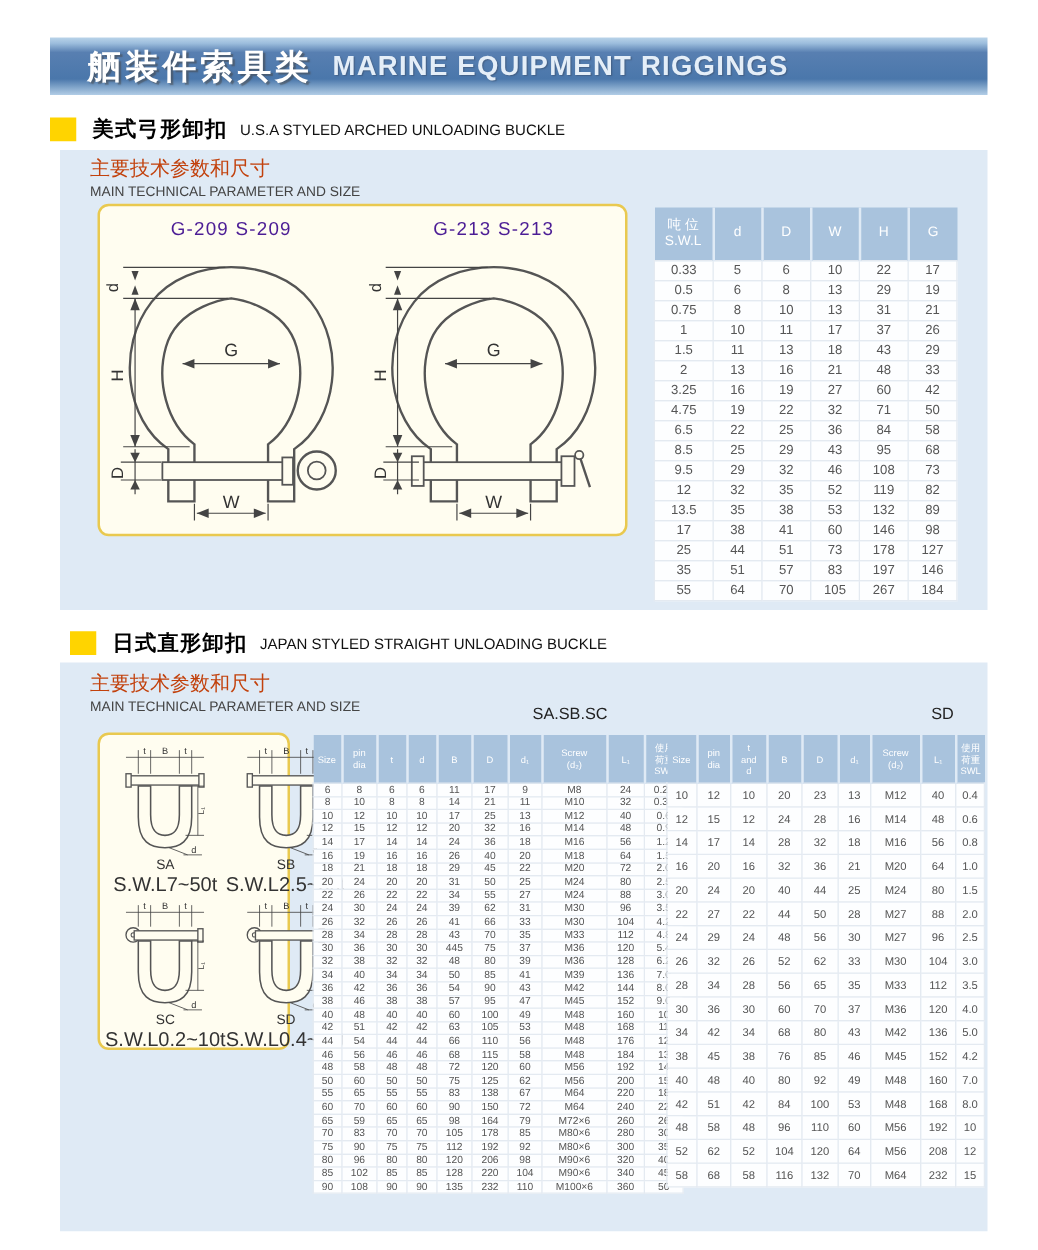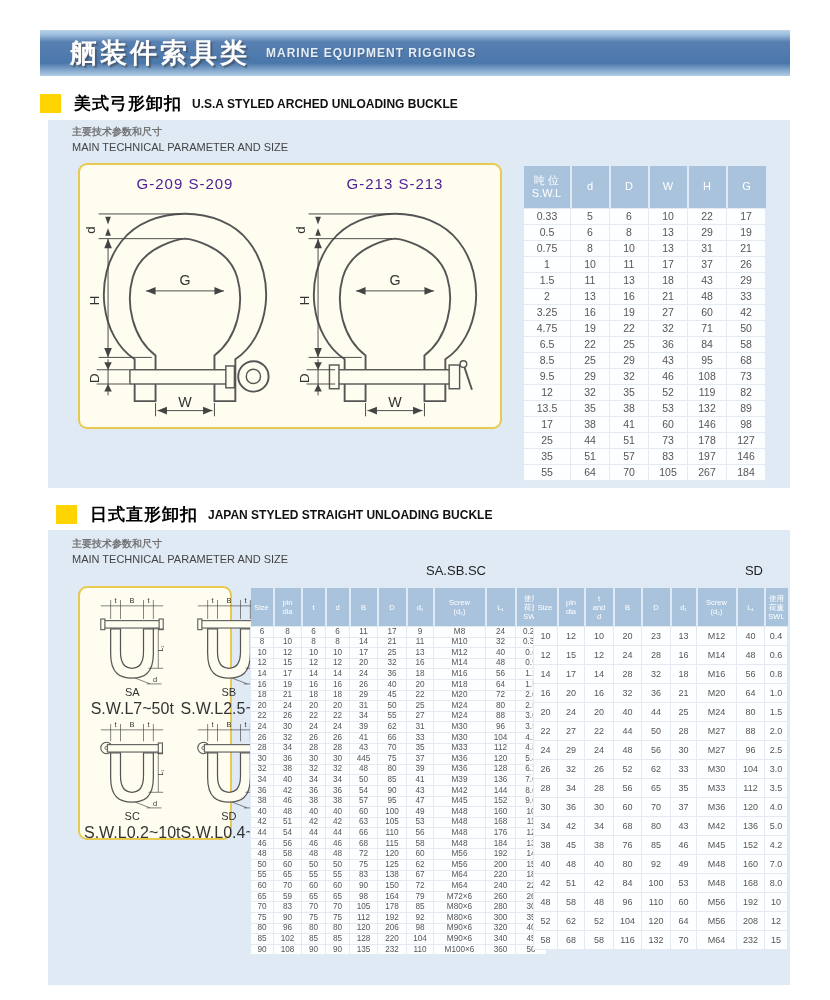--- a/index.html
+++ b/index.html
@@ -5,32 +5,32 @@
   html,body{margin:0;padding:0;background:#fff;}
   .page{position:relative;width:830px;height:1000px;background:#fff;overflow:hidden;
         font-family:"Liberation Sans","DejaVu Sans",sans-serif;color:#333;}
   .abs{position:absolute;}
 
   
   .banner{left:40px;top:30px;width:750px;height:46px;display:flex;align-items:center;
     background:linear-gradient(180deg,#b9d3e9 0%,#9dbedd 10%,#587fb1 26%,#4a77ab 72%,#86a9cd 88%,#b2cde6 100%);}
   .banner-zh{margin-left:30px;font-size:27px;font-weight:bold;color:#fff;letter-spacing:3px;
     text-shadow:2px 2px 1px rgba(70,70,70,.55);}
-  .banner-en{margin-left:16px;font-size:12px;font-weight:bold;color:#e4eef8;letter-spacing:1px;
+  .banner-en{margin-left:16px;font-size:22px;font-weight:bold;color:#e4eef8;letter-spacing:1px;
     text-shadow:1px 1px 1px rgba(60,80,110,.6);}
 
   
   .sec-head{display:flex;align-items:center;}
   .bullet{width:21px;height:19px;background:#ffd400;margin-right:13px;flex:none;}
   .sec-zh{font-size:17px;font-weight:bold;color:#000;letter-spacing:1px;}
-  .sec-en{font-size:12px;font-weight:bold;color:#111;margin-left:10px;margin-top:1px;}
+  .sec-en{font-size:12px;font-weight:normal;color:#111;margin-left:10px;margin-top:1px;}
 
   
   .panel{background:#dfeaf5;}
-  .subtitle-zh{font-size:10px;color:#737373;font-weight:bold;}
+  .subtitle-zh{font-size:16px;color:#c2410c;}
   .subtitle-en{font-size:11px;color:#444;margin-top:2px;}
 
   
   .diag-box{background:#fffdf0;border:2px solid #e9c94f;border-radius:9px;box-sizing:border-box;}
   .diag-pair{display:flex;height:100%;}
   .diag-col{flex:1;display:flex;flex-direction:column;align-items:center;padding-top:10px;}
   .diag-title{font-size:15px;color:#4c1d95;letter-spacing:1px;margin-bottom:2px;}
   .mini-grid{display:grid;grid-template-columns:1fr 1fr;padding:8px 4px 2px 4px;row-gap:2px;}
   .mini{display:flex;flex-direction:column;align-items:center;}
   .mini-label{font-size:11px;color:#333;margin-top:-2px;}

